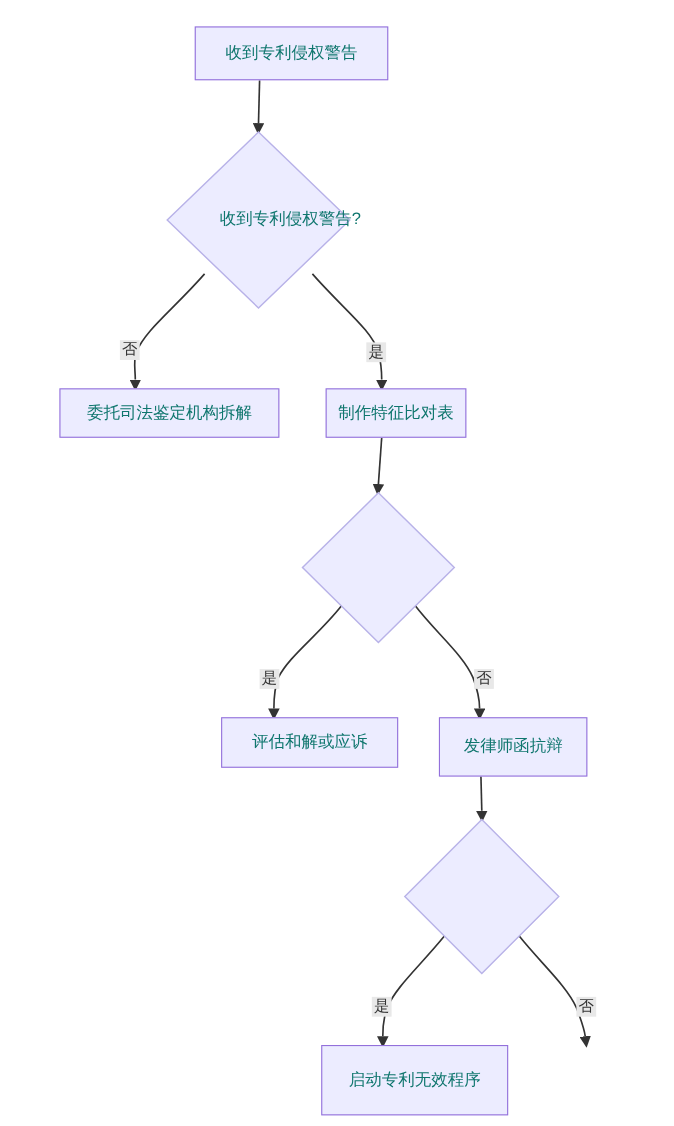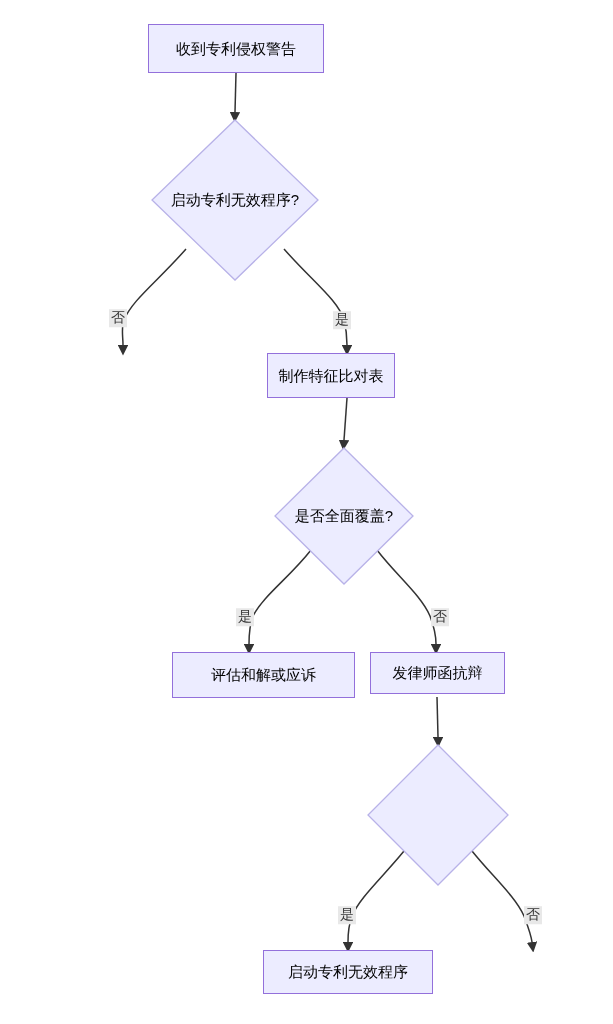--- a/index.html
+++ b/index.html
@@ -23,22 +23,23 @@
     height: 1024px;
   }
   .node {
     position: absolute;
     box-sizing: border-box;
     display: flex;
     align-items: center;
     justify-content: center;
     text-align: left;
     font-size: 15px;
-    color: #000000;
+    color: #0f766e;
     line-height: 1.2;
+    margin-left: 29px;
   }
   .node.rect {
     background: #ECECFF;
     border: 1px solid #9370DB;
   }
   .node.diamond-label {
     background: transparent;
     pointer-events: none;
   }
   .edge-label {
@@ -76,33 +77,33 @@
       <path d="M472,851 C492,876 515,896 524,916 C527,924 531,934 532,942" marker-end="url(#arrow)"></path>
     </g>
 
     <polygon points="235,120 318,200 235,280 152,200" fill="#ECECFF" stroke="#b8b2e8" stroke-width="1.3"></polygon>
     <polygon points="344,448 413,516 344,584 275,516" fill="#ECECFF" stroke="#b8b2e8" stroke-width="1.3"></polygon>
     <polygon points="438,745 508,815 438,885 368,815" fill="#ECECFF" stroke="#b8b2e8" stroke-width="1.3"></polygon>
   </svg>
 
   <div class="node rect" style="left:148px; top:24px; width:176px; height:49px;">收到专利侵权警告</div>
 
+  <div class="node rect" style="left:25px; top:353px; width:200px; height:45px;">委托司法鉴定机构拆解</div>
 
   <div class="node rect" style="left:267px; top:353px; width:128px; height:45px;">制作特征比对表</div>
 
-  <div class="node rect" style="left:172px; top:652px; width:183px; height:46px;">评估和解或应诉</div>
+  <div class="node rect" style="left:172px; top:652px; width:161px; height:46px;">评估和解或应诉</div>
 
-  <div class="node rect" style="left:370px; top:652px; width:135px; height:42px;">发律师函抗辩</div>
+  <div class="node rect" style="left:370px; top:652px; width:135px; height:54px;">发律师函抗辩</div>
 
-  <div class="node rect" style="left:263px; top:950px; width:170px; height:44px;">启动专利无效程序</div>
+  <div class="node rect" style="left:263px; top:950px; width:170px; height:64px;">启动专利无效程序</div>
 
 
-  <div class="node diamond-label" style="left:150px; top:190px; width:170px; height:20px;">启动专利无效程序?</div>
+  <div class="node diamond-label" style="left:150px; top:190px; width:170px; height:20px;">收到专利侵权警告?</div>
 
-  <div class="node diamond-label" style="left:259px; top:506px; width:170px; height:20px;">是否全面覆盖?</div>
 
 
   <span class="edge-label" style="left:118px; top:318px;">否</span>
   <span class="edge-label" style="left:342px; top:320px;">是</span>
   <span class="edge-label" style="left:245px; top:617px;">是</span>
   <span class="edge-label" style="left:440px; top:617px;">否</span>
   <span class="edge-label" style="left:347px; top:915px;">是</span>
   <span class="edge-label" style="left:533px; top:915px;">否</span>
 
 </div>

